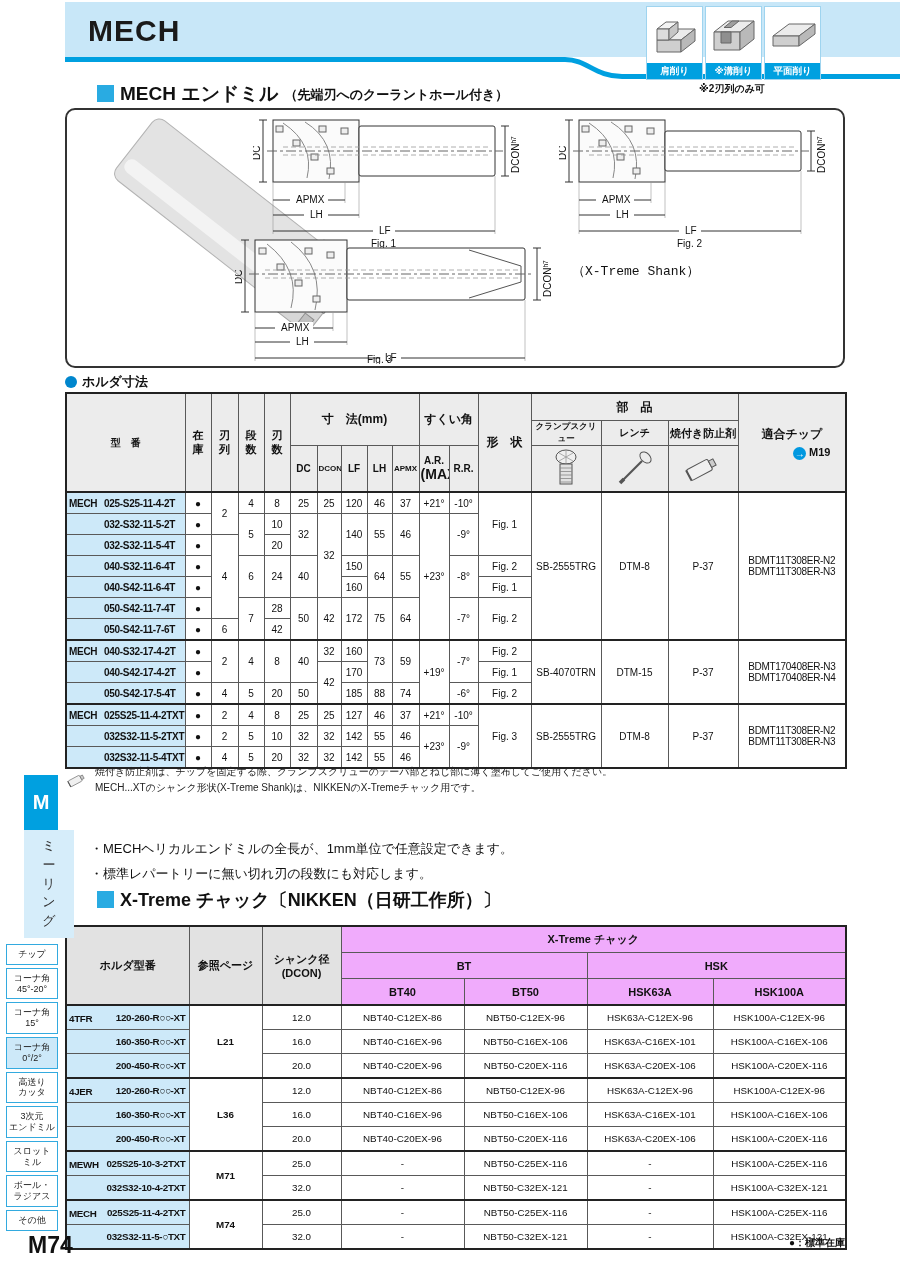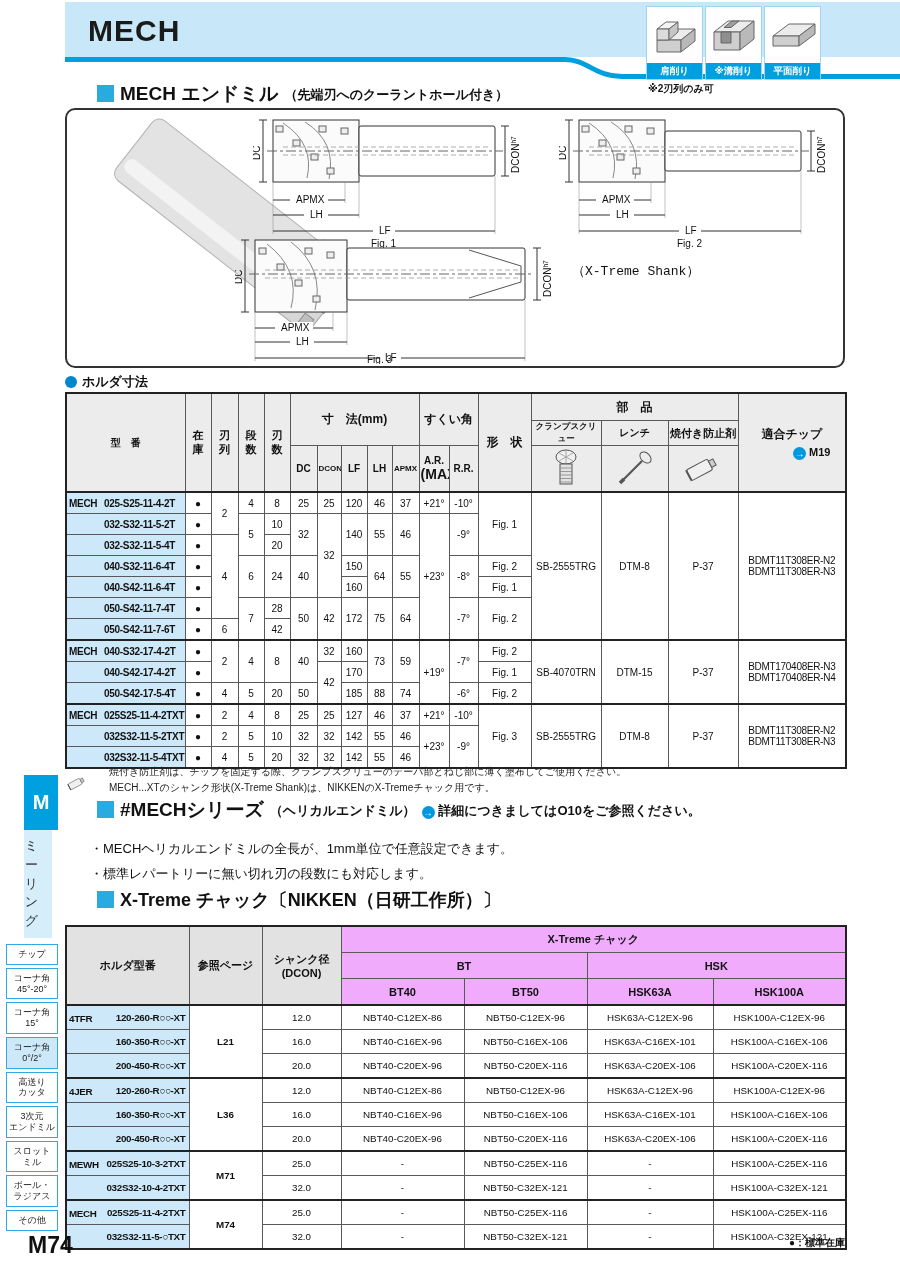--- a/index.html
+++ b/index.html
@@ -13,21 +13,21 @@
   .cyan{background:#00a0e0;}
   .line-l{left:65px;top:57px;width:500px;height:5px;}
   .line-r{left:622px;top:74px;width:278px;height:5px;}
   .line-curve{left:565px;top:57px;width:57px;height:22px;}
 
   
   .mach-box{width:55px;height:72px;border:1px solid #9fd4ef;background:#fff;display:flex;flex-direction:column;}
   .mach-box svg{flex:1;}
   .mach-label{height:16px;background:#00a0e0;color:#fff;font-size:9.5px;font-weight:bold;text-align:center;line-height:16px;}
   .mach-row{left:646px;top:6px;display:flex;gap:2px;}
-  .mach-note{left:648px;top:82px;width:168px;text-align:left;font-size:10px;font-weight:bold;}
+  .mach-note{left:648px;top:82px;width:168px;text-align:center;font-size:10px;font-weight:bold;}
 
   
   .sect{display:flex;align-items:flex-end;gap:6px;margin-left:32px;}
   .sq{width:17px;height:17px;background:#29abe2;flex:none;margin-bottom:1px;}
   .sect .t1{font-size:19px;font-weight:bold;line-height:1;}
   .sect .t2{font-size:13px;font-weight:bold;line-height:1.2;}
   .arrow-ic{display:inline-block;width:13px;height:13px;border-radius:50%;background:#0098e0;color:#fff;
             font-size:10px;line-height:13px;text-align:center;font-weight:bold;vertical-align:-1px;}
 
   
@@ -59,33 +59,33 @@
   .small{font-size:14px;margin-top:8px;}
   .chipref{font-weight:bold;font-size:11px;}
 
   .xtab thead th{font-size:11px;font-weight:bold;height:25px;background:#f0abfc;}
   .xtab thead th.gray{background:#e2e2e2;}
   .xtab thead tr:last-child th{border-bottom:2px solid #222;}
   .xtab tbody td{font-size:9.8px;height:23px;}
   .xtab td.model{text-align:right;padding-left:0;padding-right:3px;}
 
   
-  .notes{left:65px;top:764px;width:780px;display:flex;gap:20px;align-items:flex-end;}
+  .notes{left:65px;top:764px;width:780px;display:flex;gap:6px;align-items:center;}
   .notes .txt{font-size:10px;line-height:1.55;color:#222;}
 
   .bullets{left:90px;top:836px;width:740px;font-size:13px;line-height:1.95;color:#111;}
 
   
   .stocknote{left:65px;top:1236px;width:780px;text-align:right;font-size:10px;font-weight:bold;}
   .pagecode{left:28px;top:1232px;font-size:23px;font-weight:bold;}
 
   
   .side-tab{left:24px;top:775px;width:34px;height:55px;background:#00a0e0;color:#fff;font-size:20px;
             font-weight:bold;display:flex;align-items:center;justify-content:center;}
-  .side-cat{left:24px;top:830px;width:28px;height:108px;background:#d6edfa;display:flex;align-items:center;justify-content:flex-start;}
+  .side-cat{left:24px;top:830px;width:50px;height:108px;background:#d6edfa;display:flex;align-items:center;justify-content:center;}
   .side-cat span{display:inline-block;width:15px;word-break:break-all;font-size:13px;line-height:1.45;color:#333;text-align:center;}
   .side-list{left:6px;top:944px;width:52px;display:flex;flex-direction:column;gap:3px;}
   .side-item{border:1px solid #33aadf;background:#fff;font-size:9px;text-align:center;padding:4px 1px;line-height:1.2;color:#222;}
   .side-item.active{background:#cde9f9;}
 </style>
 </head>
 <body>
 
 <div id="page">
 
@@ -537,29 +537,20 @@
         <rect x="30" y="14.5" width="5" height="7" fill="#cdcdcd" stroke="#555"></rect>
         <line x1="6" y1="12" x2="6" y2="24" stroke="#555" stroke-width="2"></line>
       </g>
     </svg>
     <div class="txt">
       <div>焼付き防止剤は、チップを固定する際、クランプスクリューのテーパ部とねじ部に薄く塗布してご使用ください。</div>
       <div>MECH...XTのシャンク形状(X-Treme Shank)は、NIKKENのX-Tremeチャック用です。</div>
     </div>
   </div>
 
-  <div class="abs sect" style="left:65px;top:800px;">
-    <span class="sq"></span>
-    <span class="t1">#MECHシリーズ</span>
-    <span class="t2">（ヘリカルエンドミル）</span>
-    <span class="t2">
-      <span class="arrow-ic">→</span>
-      <span>詳細につきましては</span><b>O10</b><span>をご参照ください。</span>
-    </span>
-  </div>
   <div class="abs bullets">
     <div>・MECHヘリカルエンドミルの全長が、1mm単位で任意設定できます。</div>
     <div>・標準レパートリーに無い切れ刃の段数にも対応します。</div>
   </div>
 
   <div class="abs sect" style="left:65px;top:891px;">
     <span class="sq"></span>
     <span class="t1" style="font-size:18px;">X-Treme チャック〔NIKKEN（日研工作所）〕</span>
   </div>
 

